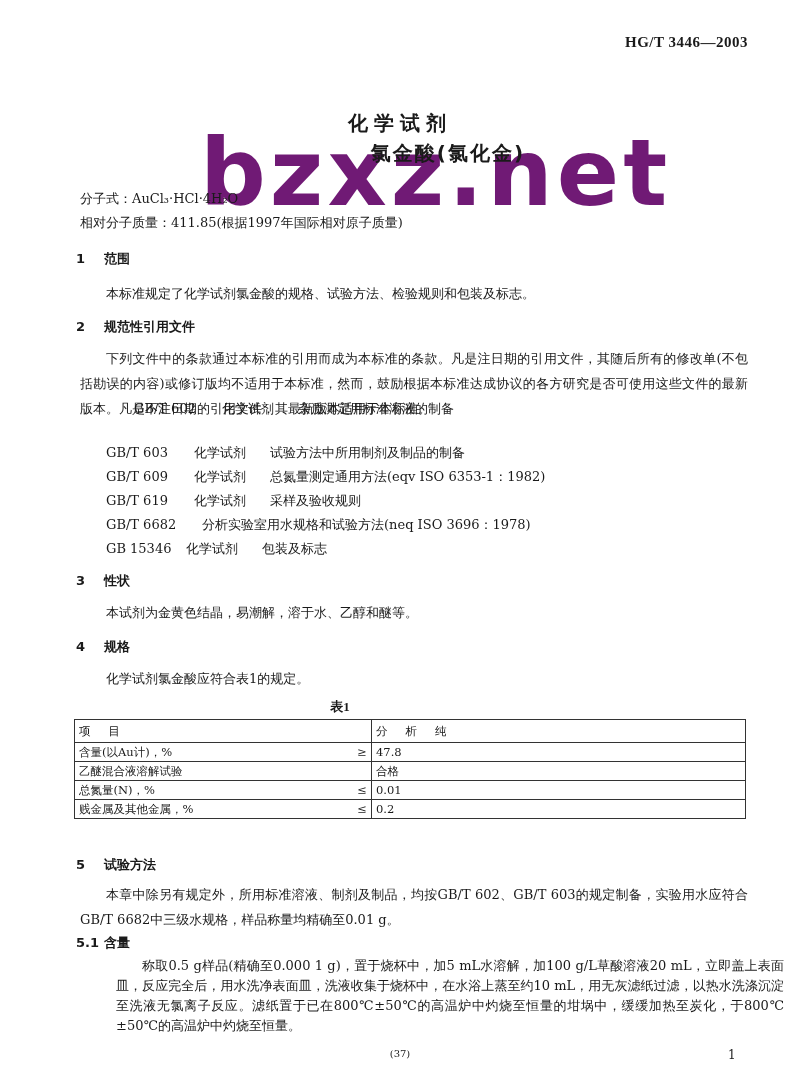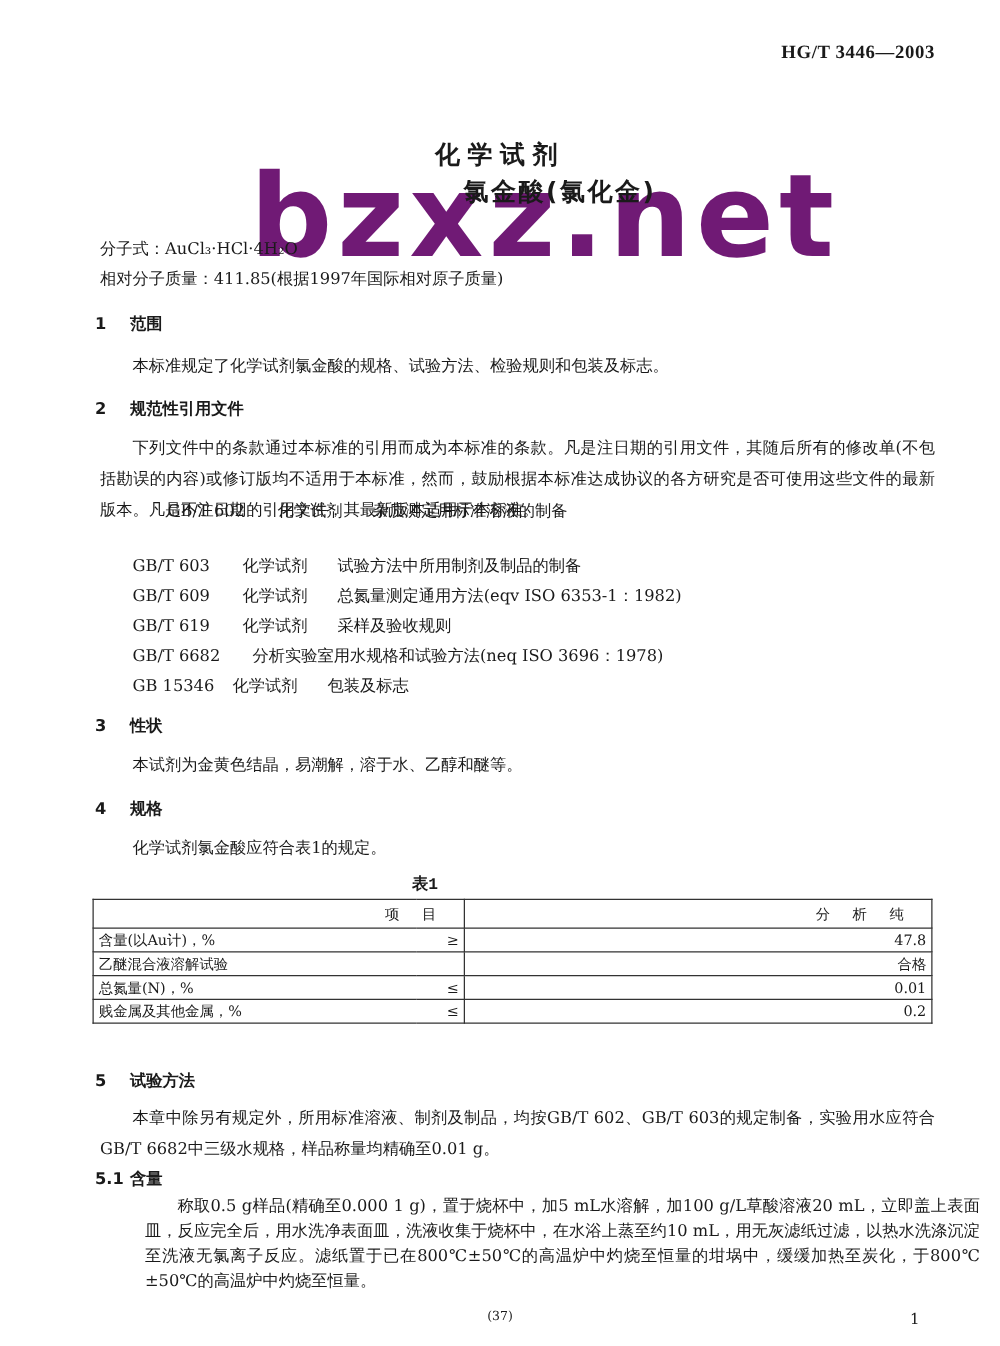--- a/index.html
+++ b/index.html
@@ -16,28 +16,28 @@
   .line { position: absolute; font-size: 13px; z-index: 1; white-space: nowrap; }
   .h { font-weight: bold; font-family: "DejaVu Sans", sans-serif; font-size: 13px; }
   .h .num { display: inline-block; width: 28px; }
   .para { position: absolute; left: 80px; width: 668px; font-size: 13px; line-height: 25px; z-index: 1;
           text-indent: 26px; text-align: justify; }
   .ref { position: absolute; left: 106px; font-size: 13px; white-space: nowrap; }
   .ref .code { display: inline-block; width: 88px; }
   .ref .cat { display: inline-block; width: 76px; }
   .ref.wide .code { width: 96px; }
   .caption { position: absolute; top: 698px; left: 0; width: 680px; text-align: center; font-weight: bold;
-             font-size: 13px; font-family: Liberation Mono, monospace; }
+             font-size: 13px; font-family: Liberation Serif, serif; }
   table.spec { position: absolute; top: 719px; left: 74px; width: 672px; border-collapse: collapse;
                font-size: 11.5px; border: 1.6px solid #222; }
   table.spec td, table.spec th { border: 1px solid #333; padding: 0 4px; height: 18px; font-weight: normal; }
   table.spec th { height: 22px; letter-spacing: 18px; }
   .c-item { width: 250px; text-align: left; border-right: none !important; }
   .c-op { width: 30px; text-align: right; border-left: none !important; }
-  .c-val { text-align: right; }
+  .c-val { text-align: left; }
   .footer-page { position: absolute; top: 1048px; left: 0; width: 800px; text-align: center; font-size: 10px; }
   .footer-num { position: absolute; top: 1048px; left: 728px; font-size: 12px; }
 </style>
 </head>
 <body>
 
 <div class="std-code">HG/T 3446—2003</div>
 <div class="watermark">bzxz.net</div>
 
 <div class="title1">化学试剂</div>

